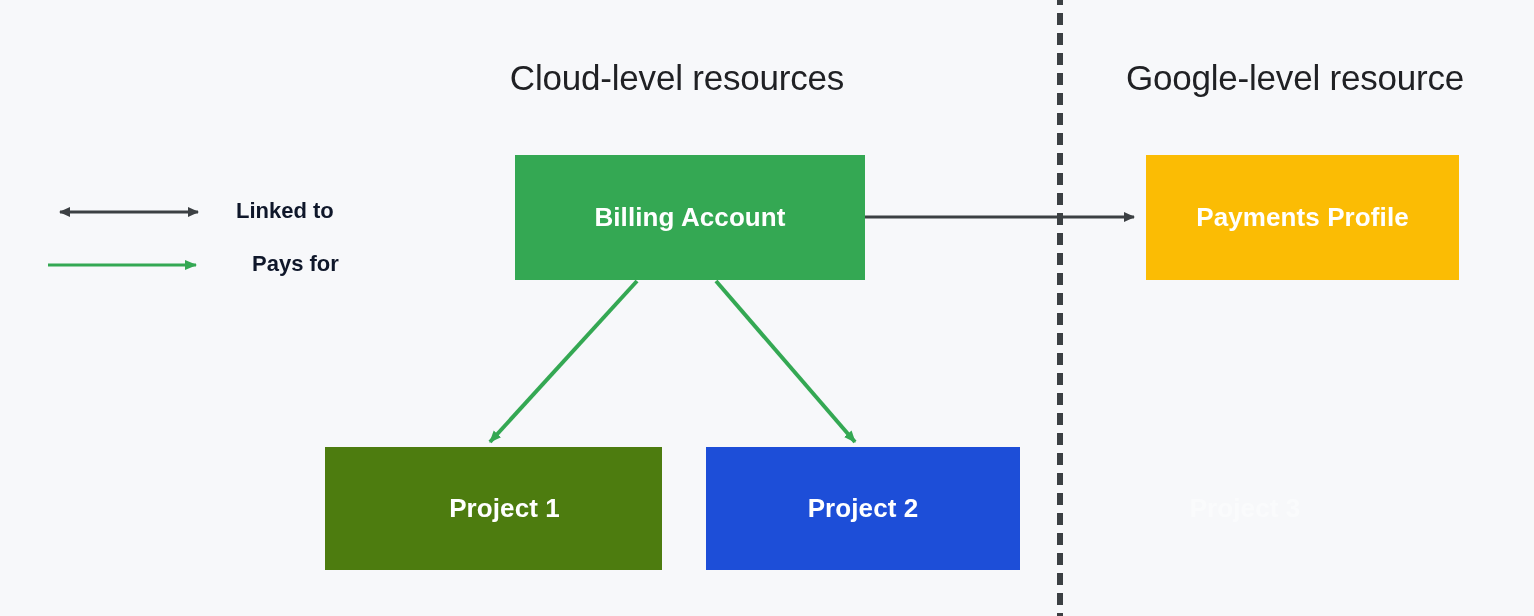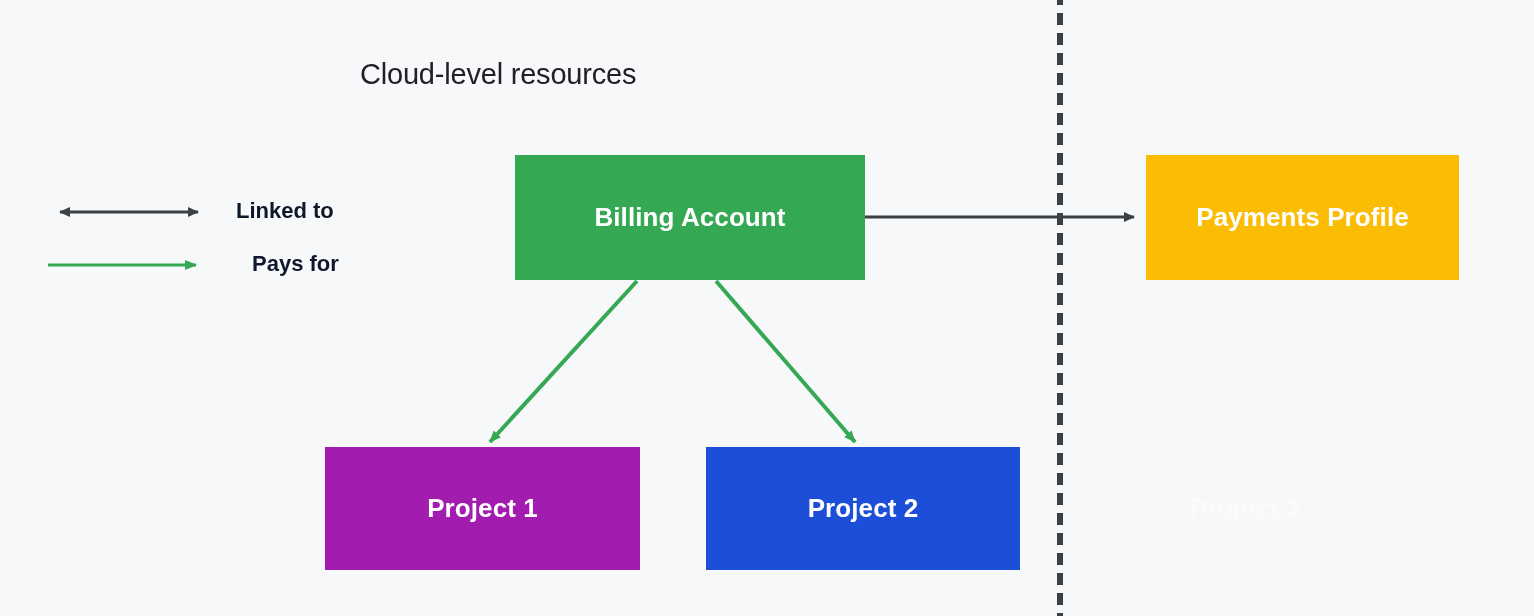--- a/index.html
+++ b/index.html
@@ -21,25 +21,26 @@
   }
   svg.layer {
     position: absolute;
     left: 0;
     top: 0;
     width: 1534px;
     height: 616px;
   }
   .section-title {
     position: absolute;
-    font-size: 29px;
+    font-size: 35px;
     font-weight: 400;
     color: #202124;
     letter-spacing: -0.2px;
     white-space: nowrap;
+    text-align: center;
   }
   #title-cloud {
     left: 360px;
     top: 58px;
     width: 634px;
   }
   #title-google {
     left: 1062px;
     top: 58px;
     width: 466px;
@@ -67,21 +68,22 @@
     top: 155px;
     width: 313px;
     height: 125px;
     background: #fbbc04;
   }
   #node-project-1 {
     left: 325px;
     top: 447px;
     width: 315px;
     height: 123px;
-    background: #a21caf;
+    background: #4d7c0f;
+    padding-left: 22px;
   }
   #node-project-2 {
     left: 706px;
     top: 447px;
     width: 314px;
     height: 123px;
     background: #1d4ed8;
   }
   #node-project-3 {
     left: 1100px;
@@ -132,20 +134,21 @@
     <line x1="48" y1="265" x2="196" y2="265" stroke="#34a853" stroke-width="3" marker-end="url(#arrow-green-end)"></line>
 
     <line x1="845" y1="217" x2="1134" y2="217" stroke="#3c4043" stroke-width="3" marker-start="url(#arrow-dark-start)" marker-end="url(#arrow-dark-end)"></line>
 
     <line x1="637" y1="281" x2="490" y2="442" stroke="#34a853" stroke-width="4" marker-end="url(#arrow-green-end)"></line>
 
     <line x1="716" y1="281" x2="855" y2="442" stroke="#34a853" stroke-width="4" marker-end="url(#arrow-green-end)"></line>
   </svg>
 
   <div class="section-title" id="title-cloud">Cloud-level resources</div>
+  <div class="section-title" id="title-google">Google-level resource</div>
 
   <div class="legend-label" id="legend-label-linked">Linked to</div>
   <div class="legend-label" id="legend-label-pays">Pays for</div>
 
   <div class="node-box" id="node-billing-account">Billing Account</div>
 
   <div class="node-box" id="node-payments-profile">Payments Profile</div>
 
   <div class="node-box" id="node-project-1">Project 1</div>
 

